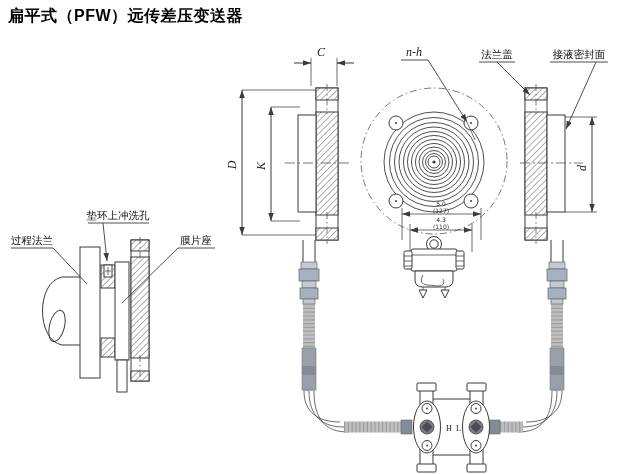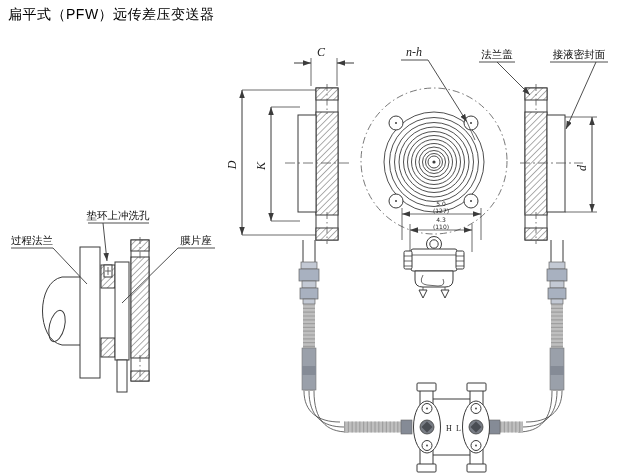--- a/index.html
+++ b/index.html
@@ -2,21 +2,21 @@
 <html style="--line: #3b3b3b; --cap: #bfbfbf; --capRib: #8a8a8a; --fit1: #c3c9d4; --fit2: #a8b1c0; --sleeve: #9aa0aa; --sleeveDark: #858b96; --mfit: #787d85;"><head>
 <meta charset="utf-8">
 <style>
   :root{
     --line:#3b3b3b; --cap:#bfbfbf; --capRib:#8a8a8a;
     --fit1:#c3c9d4; --fit2:#a8b1c0; --sleeve:#9aa0aa; --sleeveDark:#858b96; --mfit:#787d85;
   }
   html,body{margin:0;padding:0;background:#fff;}
   #stage{position:relative;width:619px;height:474px;background:#fff;overflow:hidden;
          font-family:"Liberation Sans",sans-serif;}
-  #title{position:absolute;left:8px;top:6px;font-weight:normal;font-size:14px;color:#000;
+  #title{position:absolute;left:8px;top:6px;font-weight:bold;font-size:16px;color:#000;
          letter-spacing:.5px;}
   svg{position:absolute;left:0;top:0;}
   .ln{stroke:var(--line);stroke-width:1;fill:none;}
   .thin{stroke:var(--line);stroke-width:.75;fill:none;}
   .wh{fill:#fff;stroke:var(--line);stroke-width:1;}
   .hatch{fill:url(#h);stroke:var(--line);stroke-width:1;}
   .dashdot{stroke:#555;stroke-width:.8;fill:none;stroke-dasharray:7 3 1.5 3;}
   .cdash{stroke:#555;stroke-width:.8;fill:none;stroke-dasharray:10 3 2 3;}
   .dim{font:italic 12px "Liberation Serif",serif;fill:#1a1a1a;}
   .dimsm{font:6px "DejaVu Sans",sans-serif;fill:#2a2a2a;}

